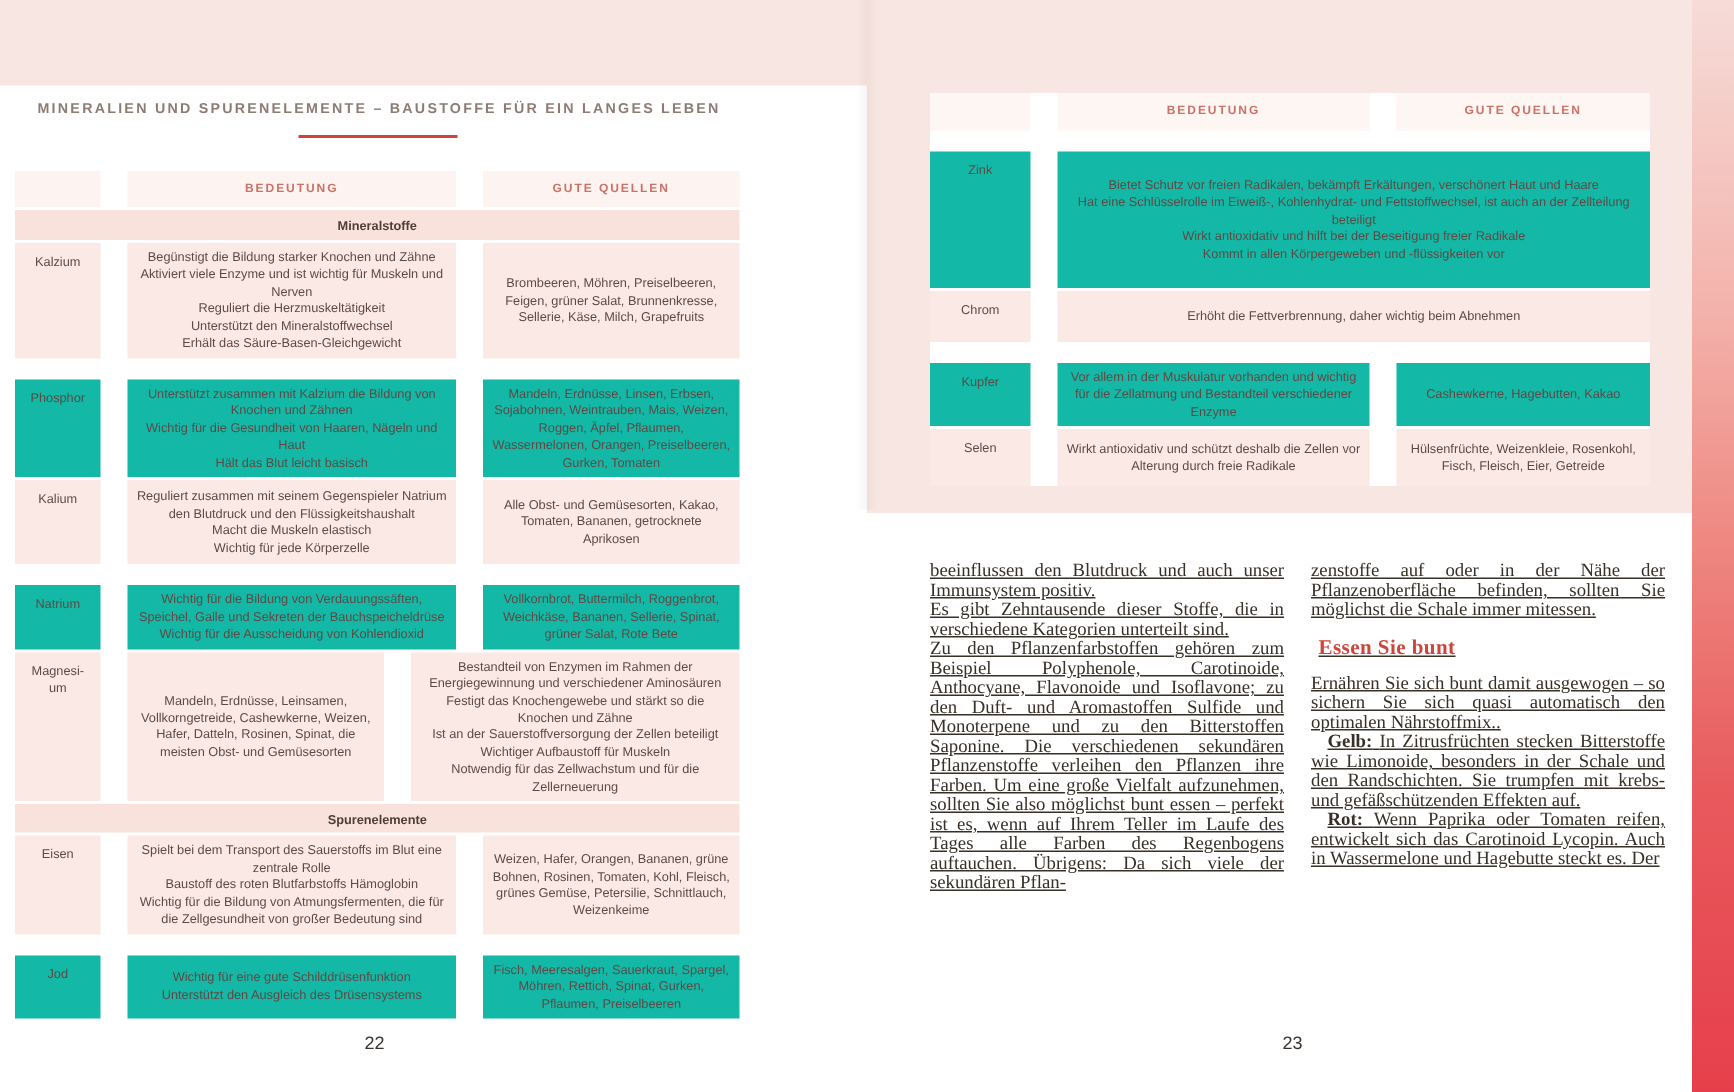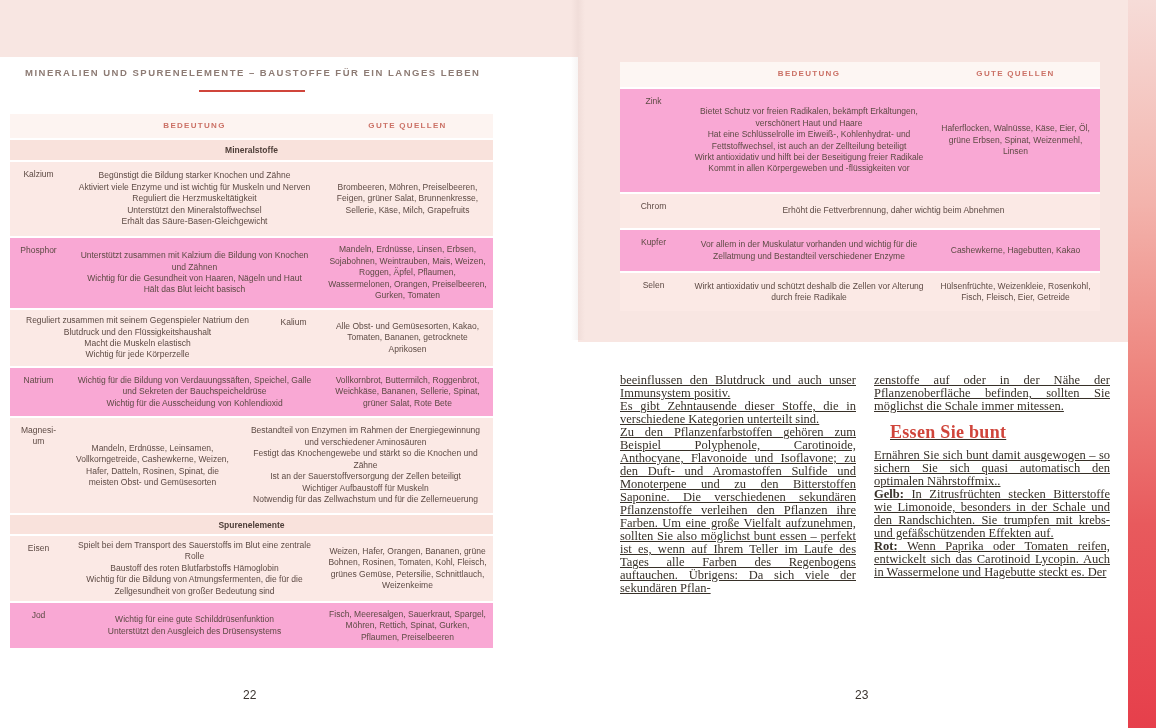--- a/index.html
+++ b/index.html
@@ -17,45 +17,45 @@
   .gutter { position:absolute; left:571px; top:0; width:14px; height:340px;
     background:linear-gradient(90deg, rgba(120,80,75,0) 0%, rgba(120,80,75,0.06) 50%, rgba(120,80,75,0) 100%); }
 
   .page-title { position:absolute; left:25px; top:67px; font-size:9.5px; font-weight:bold;
     letter-spacing:1.5px; color:#8d7b74; white-space:nowrap; }
   .title-rule { position:absolute; left:199px; top:90px; width:106px; height:2px; background:#d0453b; }
 
   .table { position:absolute; display:flex; flex-direction:column; gap:2px; background:#ffffff; }
   .table-left { left:10px; top:114px; width:483px; }
   .table-right { left:620px; top:62px; width:480px; }
-  .trow { display:flex; gap:0; }
+  .trow { display:flex; gap:18px; }
   .cell { display:flex; align-items:center; justify-content:center; text-align:center;
     padding:4px 6px; font-size:8.5px; line-height:1.35; color:#5d4a44; }
   .pre { white-space:pre-line; }
   .namecell { align-items:flex-start; padding-top:7px; }
   .c1 { width:57px; }  .c2 { flex:1; }  .c3 { width:171px; }
   .r1 { width:67px; }  .r2 { flex:1; }  .r3 { width:169px; }
   .rowA .cell { background:#fbe9e5; }
-  .rowB .cell { background:#f9a8d4; }
+  .rowB .cell { background:#14b8a6;margin-top:12px; }
   .hrow .cell { background:#fdf4f1; color:#cb7166; font-weight:bold; letter-spacing:1.3px; font-size:8px; }
   .table-right .hrow .cell { background:#fdf6f3; }
   .bandrow { display:flex; }
   .band { flex:1; display:flex; align-items:center; justify-content:center;
     background:#f9e2dc; font-weight:bold; color:#4e3e38; font-size:8.5px;text-align:center; }
 
   .bodycol { position:absolute; top:374px; width:236px;
     font-family:"Liberation Serif", serif; font-size:12.5px; line-height:13px;
     color:#373028; text-align:justify;text-decoration:underline; }
   .col1 { left:620px; }
   .col2 { left:874px; }
   .bodycol p { margin:0; }
   .pre-par { white-space:pre-line; }
   .section-heading { font-family:"Liberation Serif", serif; color:#d0453b;
-    font-size:18px; font-weight:bold; letter-spacing:0.3px; margin:13px 16px 10px; text-align:left; }
-  .lead { font-weight:bold; }
+    font-size:14px; font-weight:bold; letter-spacing:0.3px; margin:13px 5px 10px; text-align:left; }
+  .lead { font-weight:bold;margin-left:11px; }
 
   .pnum { position:absolute; top:688px; font-size:12px; color:#3a332e; }
   .pnum-left { left:243px; }
   .pnum-right { left:855px; }
 </style>
 </head>
 <body>
 
 <div class="canvas">
   <div class="top-band"></div>
@@ -90,24 +90,24 @@
 
     <div class="trow rowB" style="min-height:70px">
       <div class="cell c1 namecell pre">Phosphor</div>
       <div class="cell c2 pre">Unterstützt zusammen mit Kalzium die Bildung von Knochen und Zähnen
 Wichtig für die Gesundheit von Haaren, Nägeln und Haut
 Hält das Blut leicht basisch</div>
       <div class="cell c3">Mandeln, Erdnüsse, Linsen, Erbsen, Sojabohnen, Weintrauben, Mais, Weizen, Roggen, Äpfel, Pflaumen, Wassermelonen, Orangen, Preiselbeeren, Gurken, Tomaten</div>
     </div>
 
     <div class="trow rowA" style="min-height:56px">
+      <div class="cell c1 namecell pre">Kalium</div>
       <div class="cell c2 pre">Reguliert zusammen mit seinem Gegenspieler Natrium den Blutdruck und den Flüssigkeitshaushalt
 Macht die Muskeln elastisch
 Wichtig für jede Körperzelle</div>
-      <div class="cell c1 namecell pre">Kalium</div>
       <div class="cell c3">Alle Obst- und Gemüsesorten, Kakao, Tomaten, Bananen, getrocknete Aprikosen</div>
     </div>
 
     <div class="trow rowB" style="min-height:48px">
       <div class="cell c1 namecell pre">Natrium</div>
       <div class="cell c2 pre">Wichtig für die Bildung von Verdauungssäften, Speichel, Galle und Sekreten der Bauchspeicheldrüse
 Wichtig für die Ausscheidung von Kohlendioxid</div>
       <div class="cell c3">Vollkornbrot, Buttermilch, Roggenbrot, Weichkäse, Bananen, Sellerie, Spinat, grüner Salat, Rote Bete</div>
     </div>
 
@@ -148,21 +148,20 @@
       <div class="cell r2">BEDEUTUNG</div>
       <div class="cell r3">GUTE QUELLEN</div>
     </div>
 
     <div class="trow rowB" style="min-height:103px">
       <div class="cell r1 namecell pre">Zink</div>
       <div class="cell r2 pre">Bietet Schutz vor freien Radikalen, bekämpft Erkältungen, verschönert Haut und Haare
 Hat eine Schlüsselrolle im Eiweiß-, Kohlenhydrat- und Fettstoffwechsel, ist auch an der Zellteilung beteiligt
 Wirkt antioxidativ und hilft bei der Beseitigung freier Radikale
 Kommt in allen Körpergeweben und -flüssigkeiten vor</div>
-      <div class="cell r3">Haferflocken, Walnüsse, Käse, Eier, Öl, grüne Erbsen, Spinat, Weizenmehl, Linsen</div>
     </div>
 
     <div class="trow rowA" style="min-height:34px">
       <div class="cell r1 namecell pre">Chrom</div>
       <div class="cell r2 pre">Erhöht die Fettverbrennung, daher wichtig beim Abnehmen</div>
     </div>
 
     <div class="trow rowB" style="min-height:41px">
       <div class="cell r1 namecell pre">Kupfer</div>
       <div class="cell r2 pre">Vor allem in der Muskulatur vorhanden und wichtig für die Zellatmung und Bestandteil verschiedener Enzyme</div>

